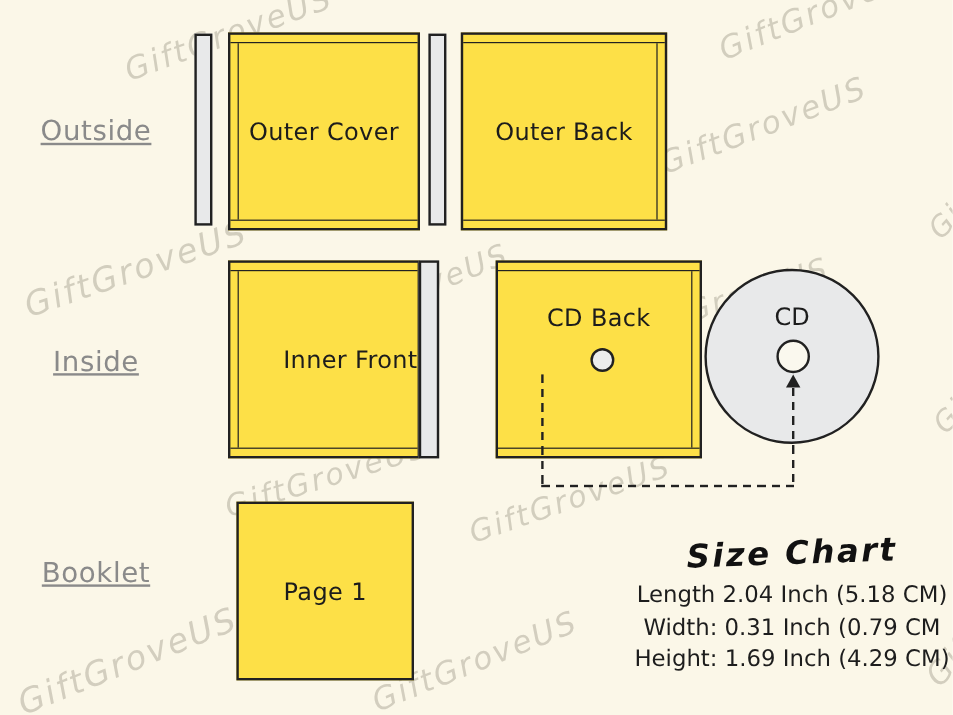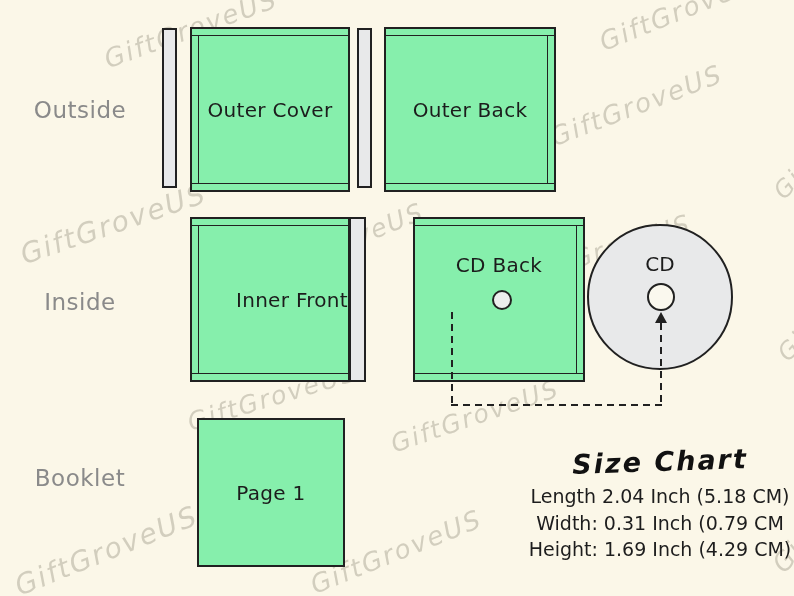--- a/index.html
+++ b/index.html
@@ -7,26 +7,26 @@
   body { font-family:"DejaVu Sans", sans-serif; }
 
   .stage {
     position:relative; width:794px; height:596px;
     background:#fbf7e8; overflow:hidden;
   }
 
   
   .row-label {
     position:absolute; left:18px; width:124px; text-align:center;
-    font-size:23px; color:#8a8a8a; letter-spacing:0.5px;
+    font-size:23px; color:#8a8a8a; letter-spacing:0.5px;text-decoration:underline;
   }
 
   
   .case-box {
-    position:absolute; background:#86efac; border:2px solid #212121;
+    position:absolute; background:#fde047; border:2px solid #212121;
     display:flex; align-items:center; justify-content:center;
   }
   .panel-label { font-size:20px; color:#1c1c1c; letter-spacing:0.3px; white-space:nowrap; }
   .strip-top    { position:absolute; top:0; left:0; right:0; height:7px; border-bottom:1.5px solid #212121; }
   .strip-bottom { position:absolute; bottom:0; left:0; right:0; height:7px; border-top:1.5px solid #212121; }
   .strip-left   { position:absolute; top:7px; bottom:7px; left:0; width:7px; border-right:1.5px solid #212121; }
   .strip-right  { position:absolute; top:7px; bottom:7px; right:0; width:7px; border-left:1.5px solid #212121; }
 
   .spine {
     position:absolute; background:#e8e9ea; border:2px solid #212121;

